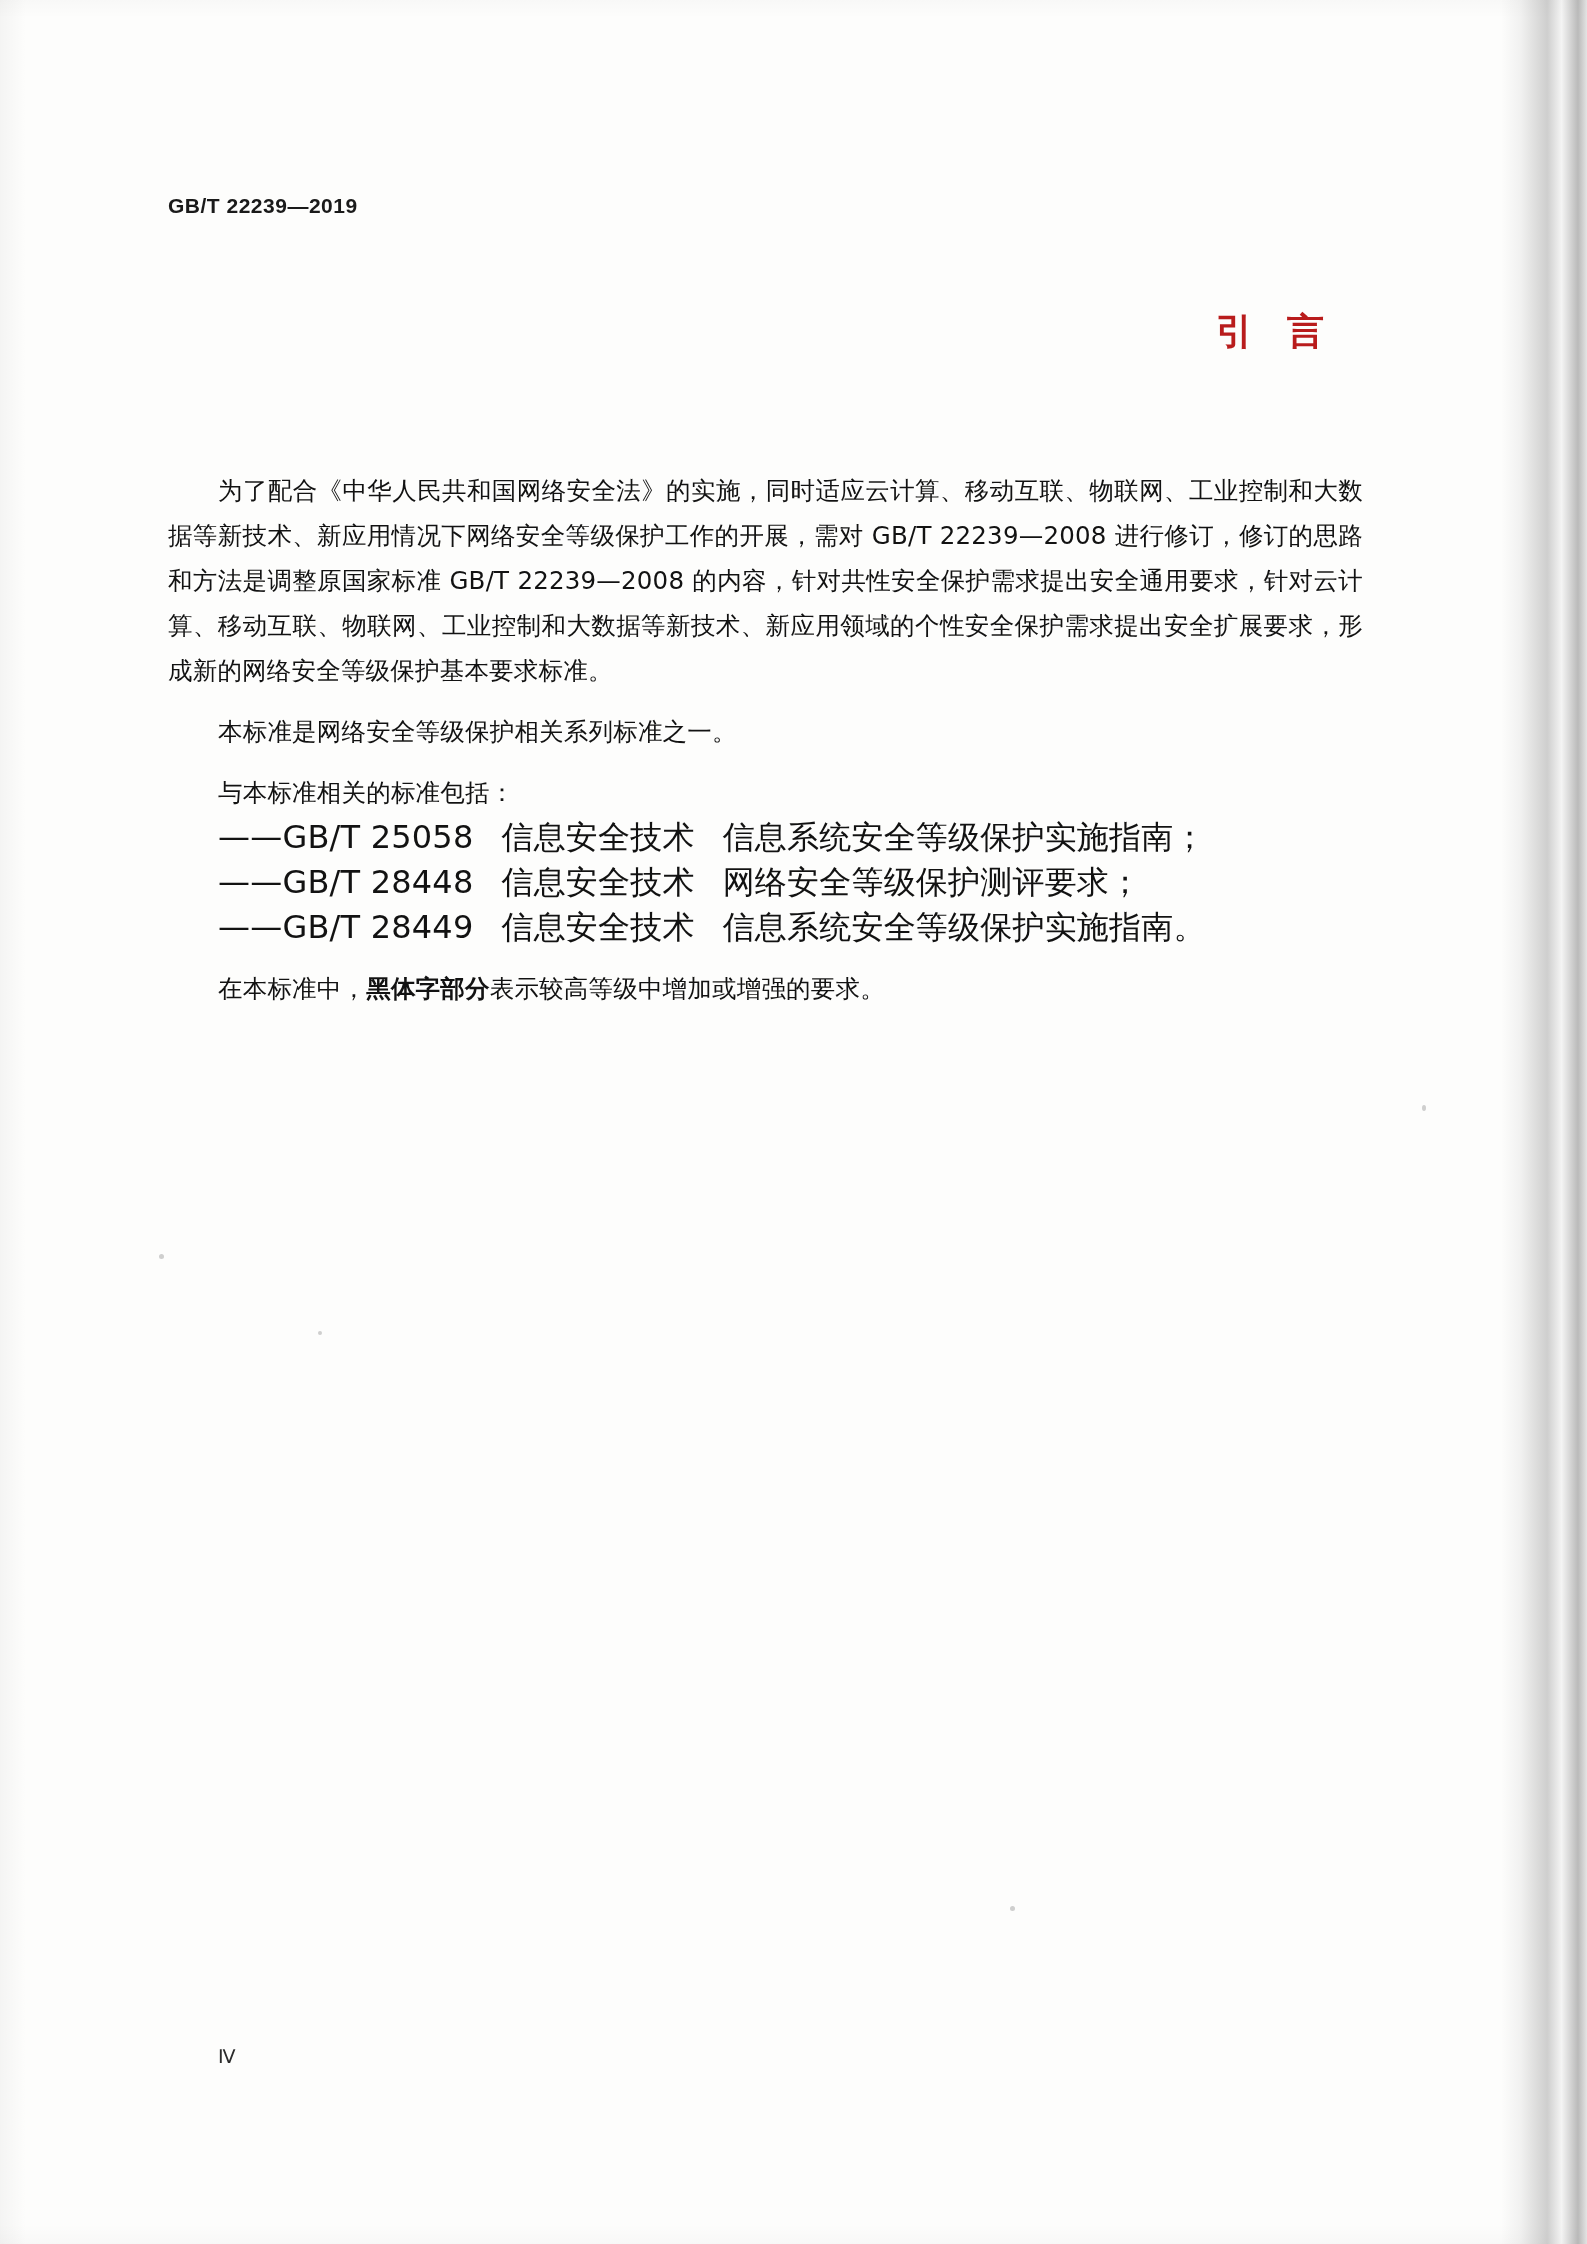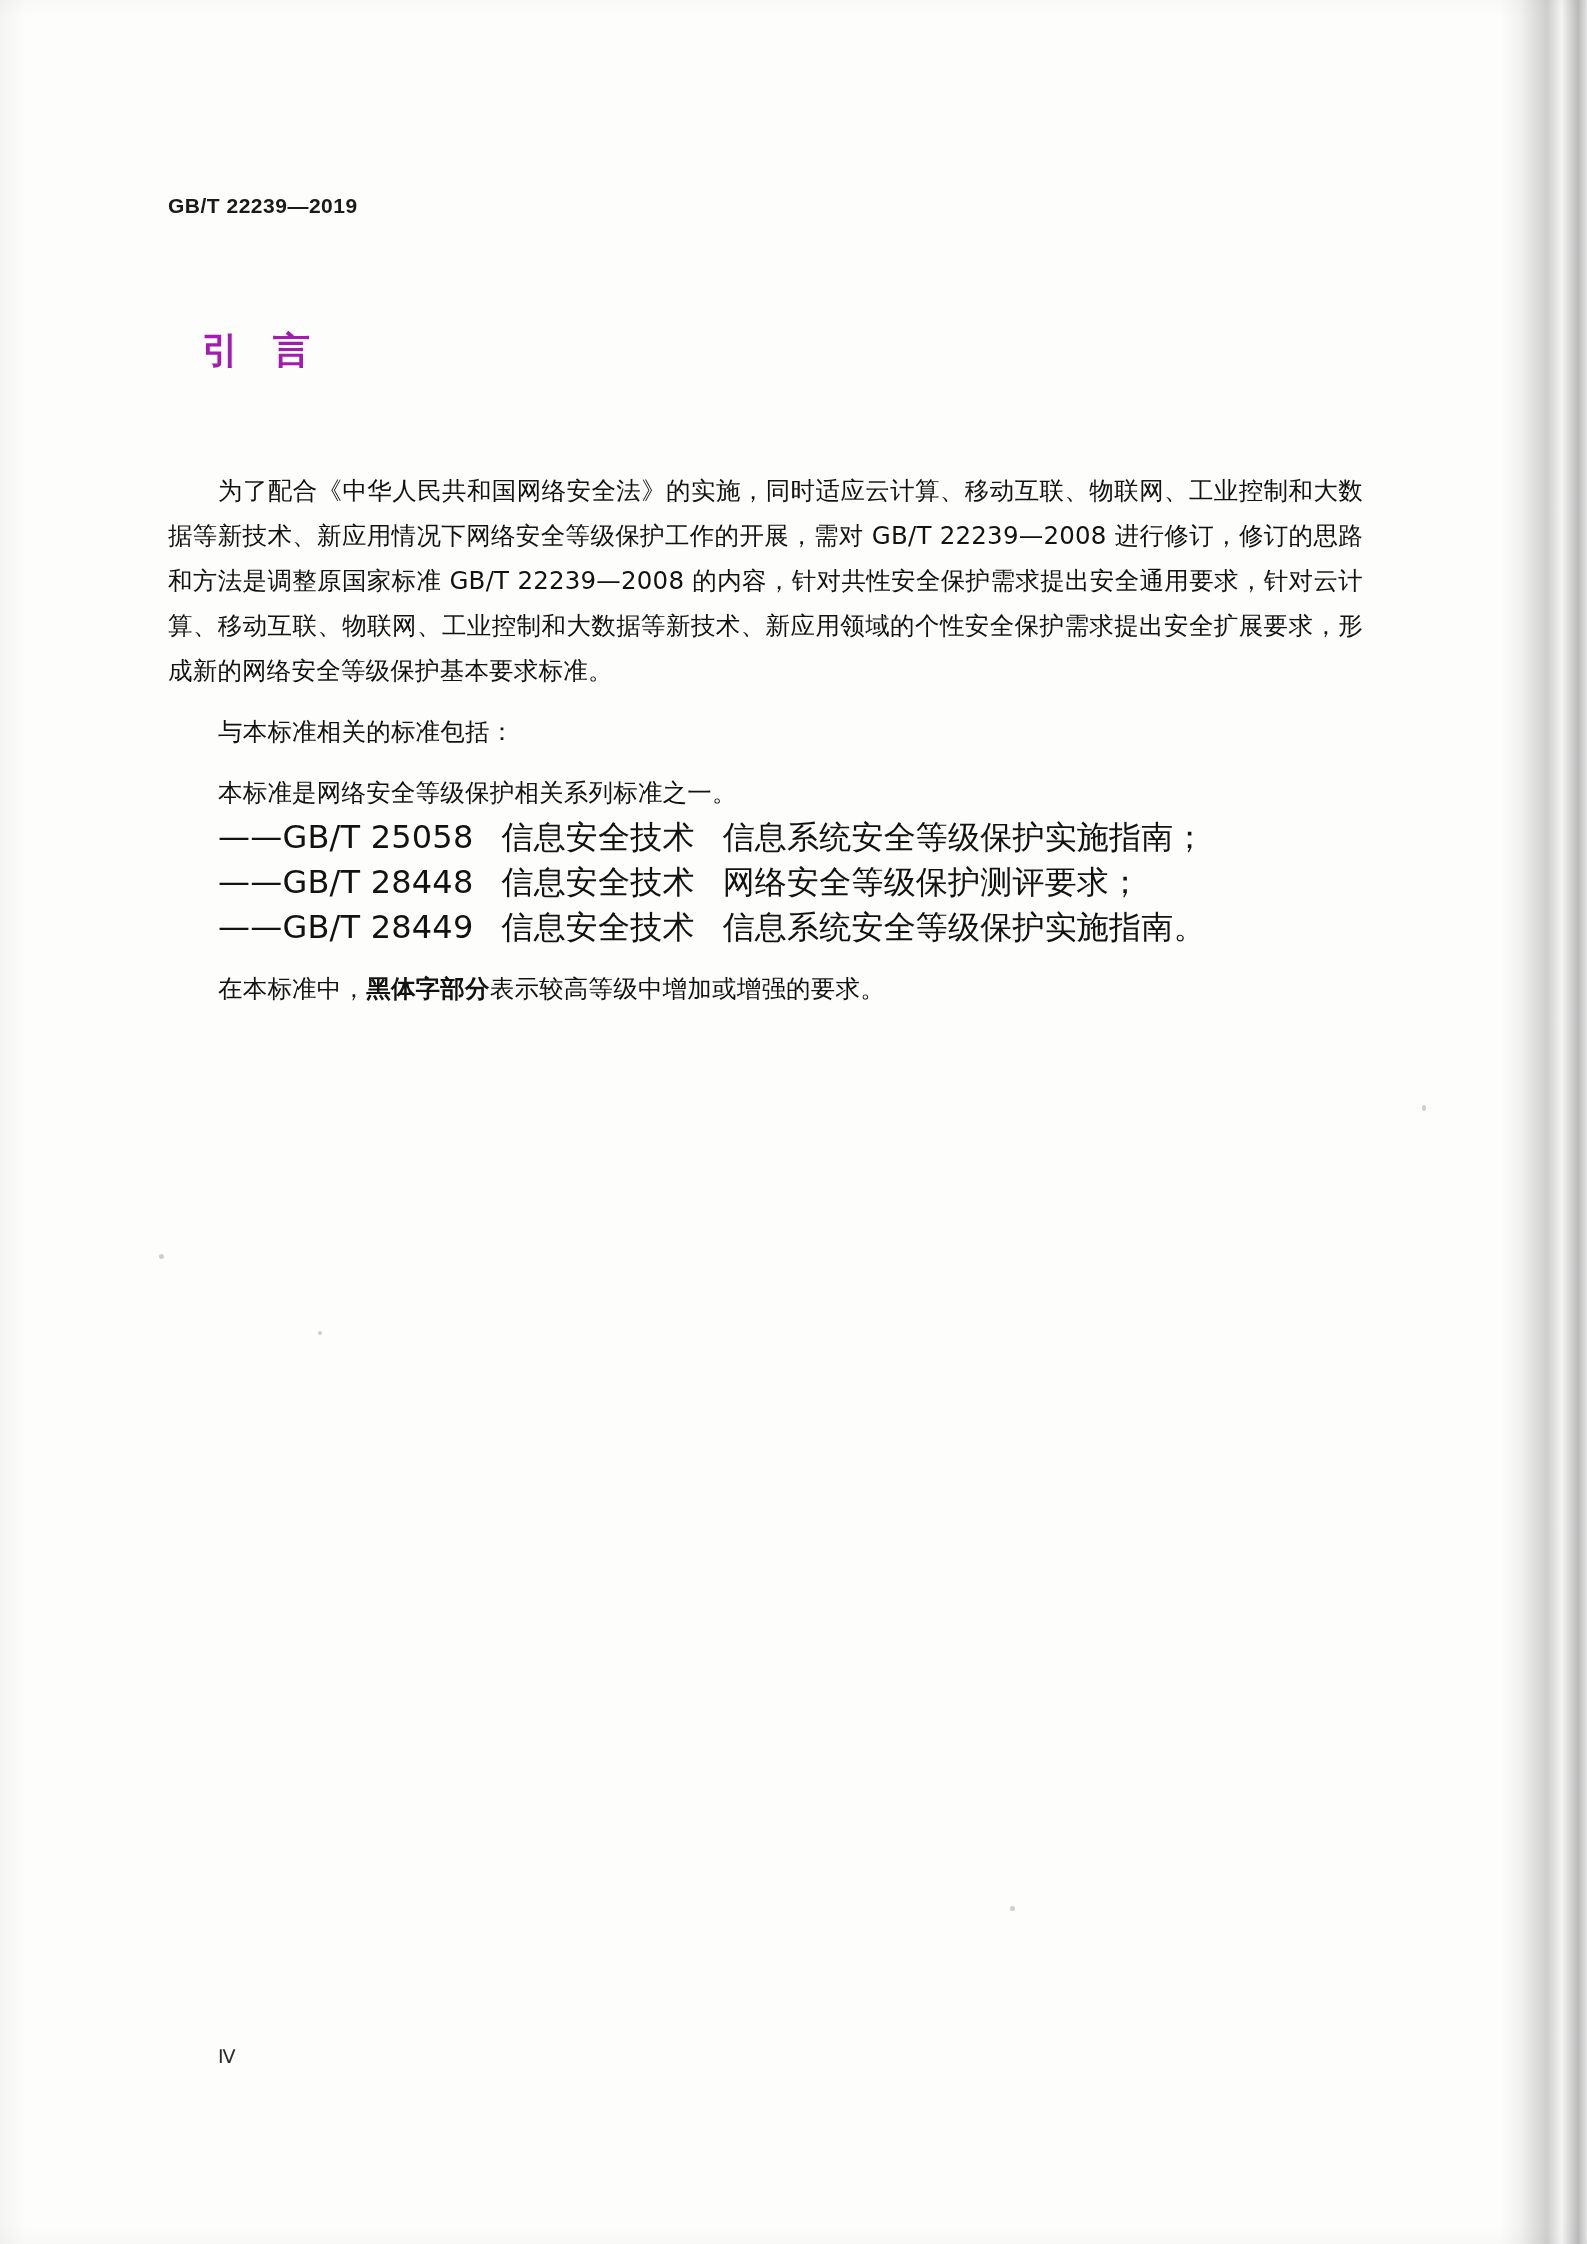--- a/index.html
+++ b/index.html
@@ -66,30 +66,30 @@
     top: 194px;
     left: 0;
     font-family: "Liberation Sans", sans-serif;
     font-weight: bold;
     font-size: 21px;
     letter-spacing: 0.5px;
     color: #1a1a1a;
   }
   .doc-title {
     position: absolute;
-    top: 326px;
+    top: 307px;
     left: 0;
     width: 1190px;
-    text-align: left;
+    text-align: right;
     font-family: "DejaVu Sans", sans-serif;
     font-weight: bold;
     font-size: 37px;
     letter-spacing: 34px;
     text-indent: 34px;
-    color: #a21caf;
+    color: #b91c1c;
   }
   .body-block {
     position: absolute;
     top: 452px;
     left: 0;
     width: 1195px;
     color: #121212;
   }
   .para {
     font-family: "DejaVu Sans", sans-serif;
@@ -145,23 +145,23 @@
   <div class="content">
 
     <div class="header-code">GB/T 22239—2019</div>
 
     <div class="doc-title">引言</div>
 
     <div class="body-block">
 
       <p class="para first">为了配合《中华人民共和国网络安全法》的实施，同时适应云计算、移动互联、物联网、工业控制和大数据等新技术、新应用情况下网络安全等级保护工作的开展，需对 GB/T 22239—2008 进行修订，修订的思路和方法是调整原国家标准 GB/T 22239—2008 的内容，针对共性安全保护需求提出安全通用要求，针对云计算、移动互联、物联网、工业控制和大数据等新技术、新应用领域的个性安全保护需求提出安全扩展要求，形成新的网络安全等级保护基本要求标准。</p>
 
+      <p class="para indent">本标准是网络安全等级保护相关系列标准之一。</p>
+
       <p class="para indent">与本标准相关的标准包括：</p>
-
-      <p class="para indent">本标准是网络安全等级保护相关系列标准之一。</p>
 
       <div class="list-item">
         <span>——</span><span>GB/T 25058</span><span class="gap"></span><span>信息安全技术</span><span class="gap"></span><span>信息系统安全等级保护实施指南；</span>
       </div>
 
 
 
       <div class="list-item">
         <span>——</span><span>GB/T 28448</span><span class="gap"></span><span>信息安全技术</span><span class="gap"></span><span>网络安全等级保护测评要求；</span>
       </div>

